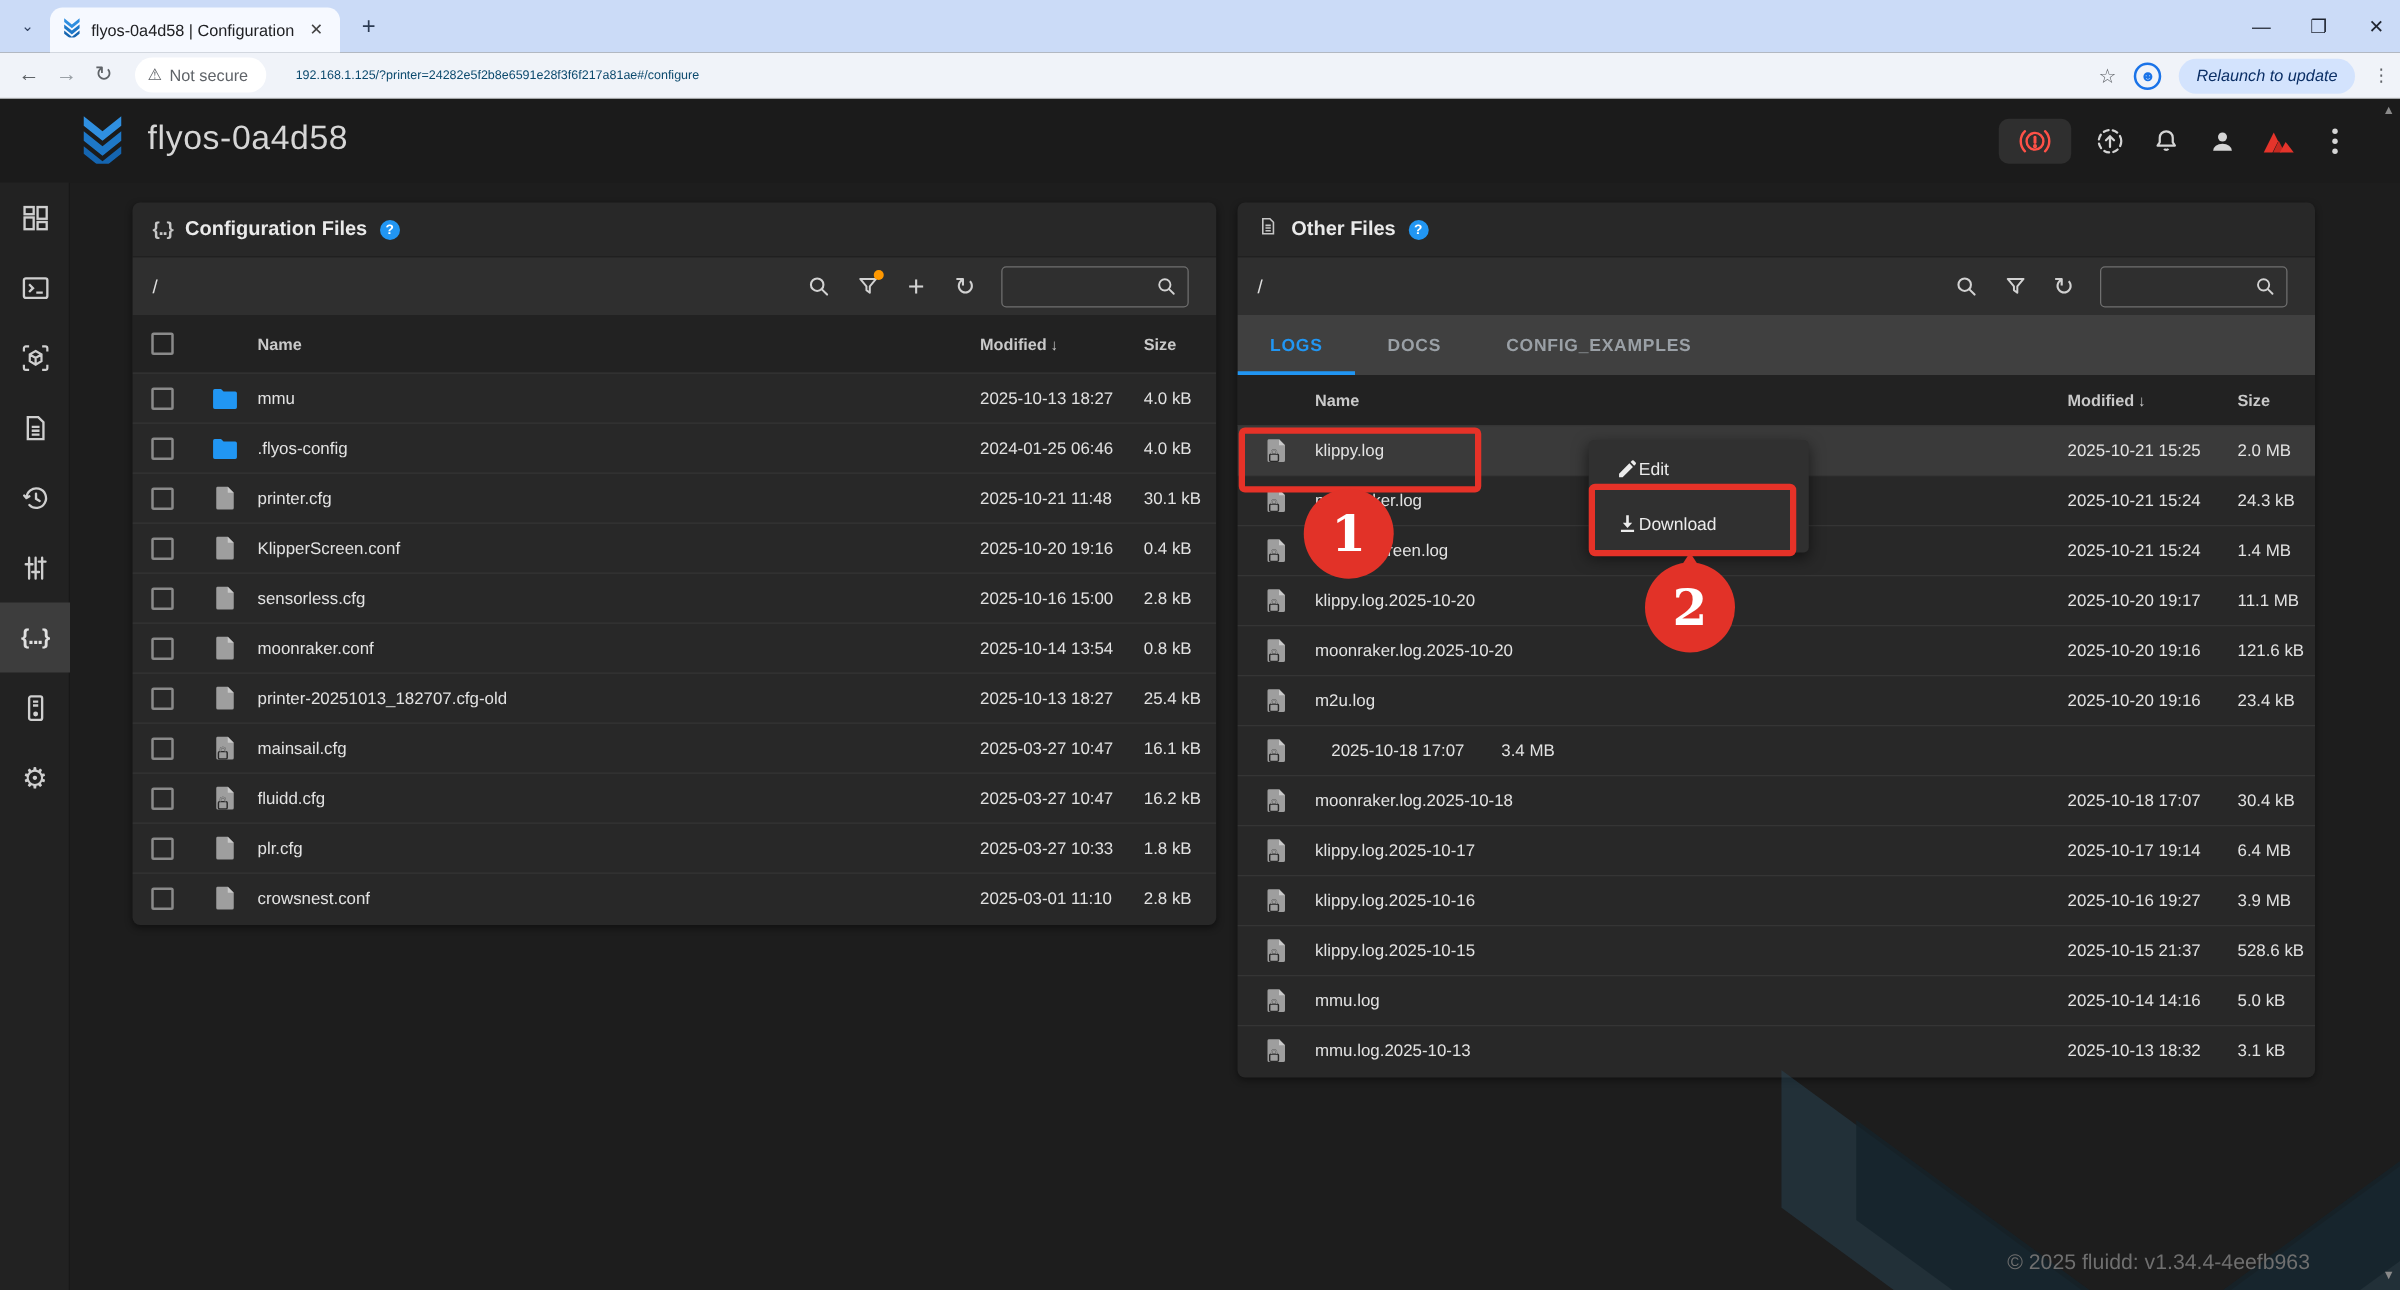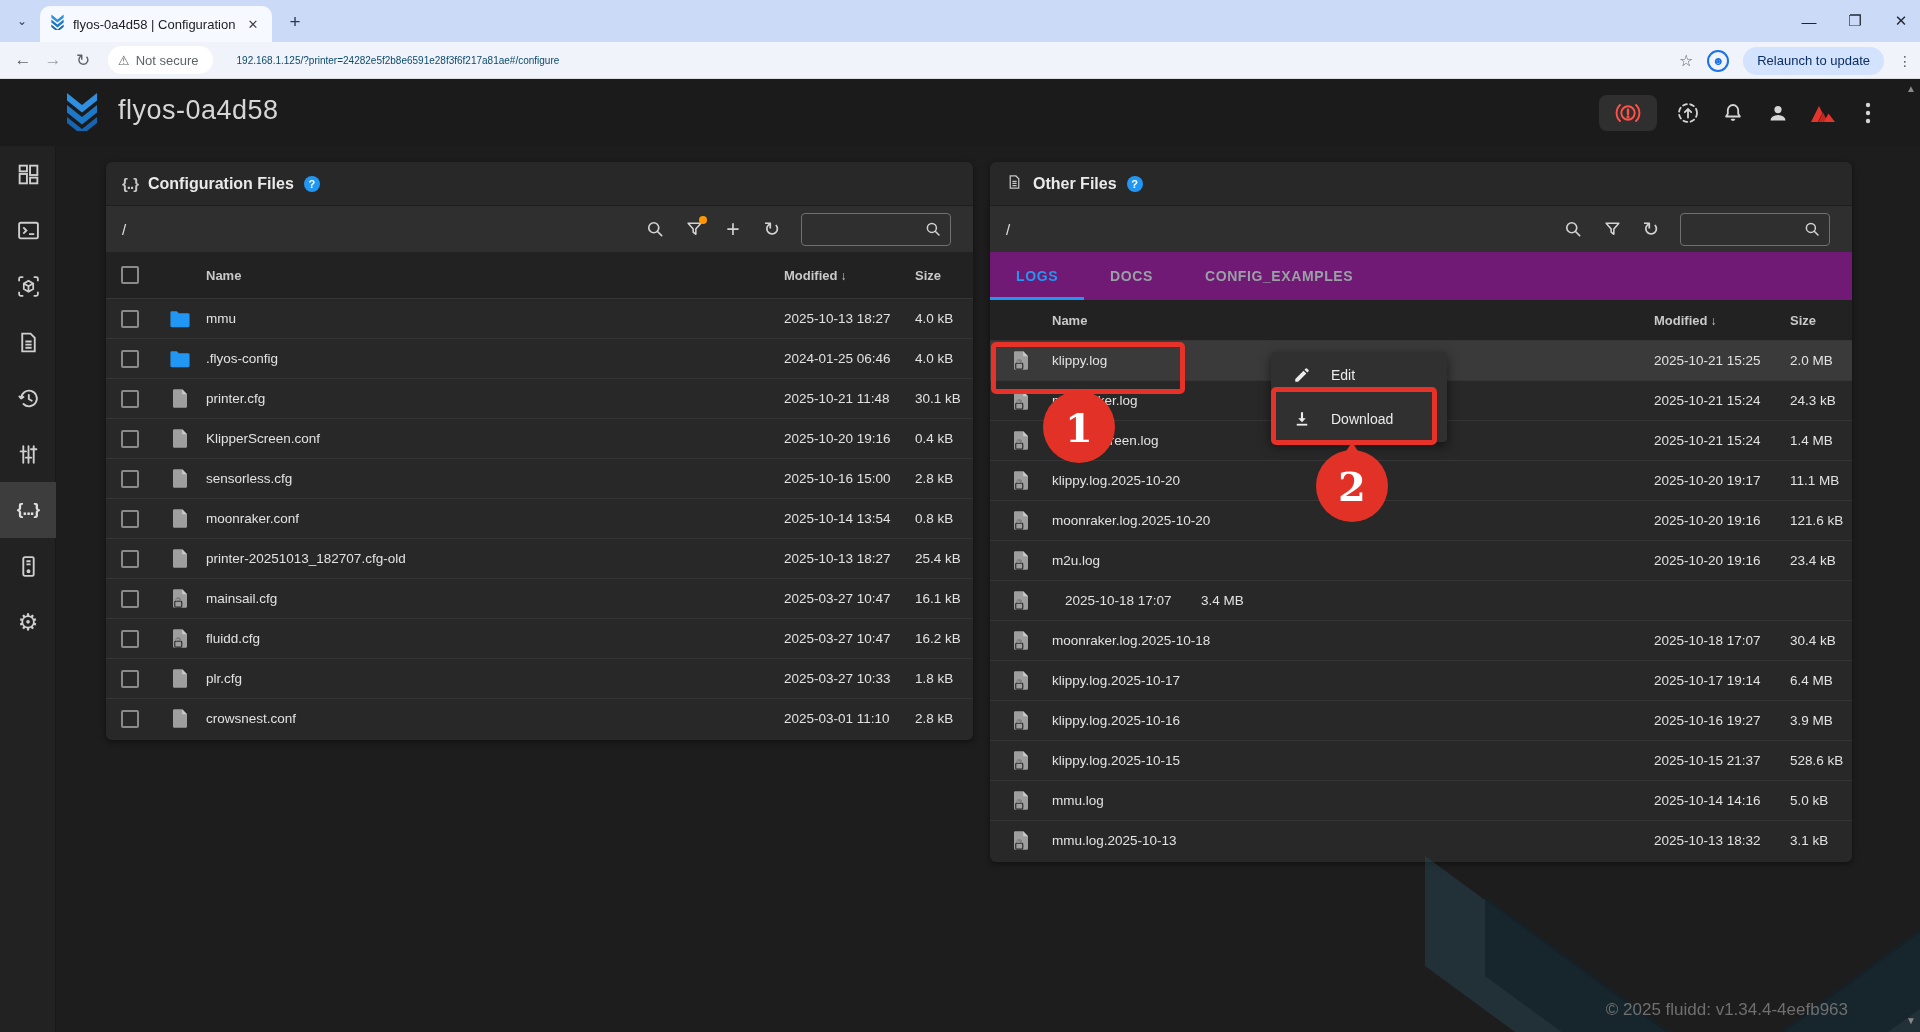--- a/index.html
+++ b/index.html
@@ -28,21 +28,21 @@
   .navbtn.back { margin-left:8px; }
   .navbtn.fwd { color:#9aa0a6; }
   .omnibox { margin-left:10px; height:30px; flex:0 0 1560px; display:flex; align-items:center; border-radius:15px; }
   .chip { background:#ffffff; border-radius:14px; height:28px; display:flex; align-items:center; gap:6px;
     padding:0 14px 0 10px; color:#5f6368; font-size:13px; }
   .url { margin-left:24px; font-size:10px; color:#0c4a6e; }
   .tb-right { position:absolute; right:8px; top:42px; height:37px; display:flex; align-items:center; gap:14px; }
   .star { color:#5f6368; font-size:16px; }
   .profile { width:22px; height:22px; border-radius:50%; border:2px solid #1a73e8; display:flex; align-items:center; justify-content:center; color:#1a73e8; font-size:12px; }
   .relaunch { background:#d3e3fd; color:#0a2e65; font-size:13px; height:28px; border-radius:14px;
-    display:flex; align-items:center; padding:0 14px; }
+    display:flex; align-items:center; padding:0 14px;font-style:italic; }
   .kebab { color:#5f6368; font-size:14px; letter-spacing:0; }
 
   
   .app-header { position:absolute; left:0; top:79px; width:1920px; height:67px; background:#1b1b1b; }
   .logo { position:absolute; left:64px; top:12px; }
   .app-title { position:absolute; left:118px; top:16px; font-size:27px; color:#d6d6d6; font-weight:400; letter-spacing:.5px; }
   .hdr-icons { position:absolute; right:38px; top:0; height:67px; display:flex; align-items:center; gap:17px; }
   .estop { width:58px; height:36px; background:#2f2f2f; border-radius:8px; display:flex; align-items:center; justify-content:center; }
   .hicon { width:28px; height:28px; display:flex; align-items:center; justify-content:center; color:#d5d5d5; }
 
@@ -66,21 +66,21 @@
   .card-toolbar { height:46px; background:#2f2f2f; display:flex; align-items:center; padding:0 22px 0 16px; }
   .crumb { font-size:15px; color:#e0e0e0; flex:1; }
   .tool-ic { width:30px; height:30px; display:flex; align-items:center; justify-content:center; color:#d2d2d2; position:relative; }
   .tool-ic + .tool-ic { margin-left:9px; }
   .badge-dot { position:absolute; right:2px; top:2px; width:8px; height:8px; border-radius:50%; background:#ff9800; }
   .plus { font-size:23px; color:#d2d2d2; line-height:1; }
   .refresh { font-size:20px; color:#d2d2d2; }
   .mini-search { width:150px; height:33px; border:1px solid #707070; border-radius:4px; margin-left:14px;
     display:flex; align-items:center; justify-content:flex-end; padding:0 8px; background:transparent; }
 
-  .tabsrow { height:48px; display:flex; align-items:stretch; background:#701a75; }
+  .tabsrow { height:48px; display:flex; align-items:stretch; background:#404040; }
   .ftab { display:flex; align-items:center; justify-content:center; padding:0 26px; font-size:14px; font-weight:bold;
     letter-spacing:.6px; color:#9aa0a6; position:relative; }
   .ftab.active { color:#2196f3; }
   .ftab.active::after { content:""; position:absolute; left:0; right:0; bottom:0; height:3px; background:#2196f3; }
 
   .thead { height:46px; background:#222222; display:flex; align-items:center; font-size:13px; font-weight:bold; color:#c9c9c9; }
   .card-right .thead { height:40px; }
   .trow { height:40px; display:flex; align-items:center; font-size:13.5px; color:#e2e2e2; border-top:1px solid #353535; }
   .trow.highlight { background:#3a3a3a; }
   .col-check { width:48px; display:flex; justify-content:center; }
@@ -90,21 +90,21 @@
   .col-name { flex:1; padding-right:8px; white-space:nowrap; overflow:hidden; }
   .col-mod { width:131px; flex:none;margin-left:13px; }
   .card-right .col-mod { width:136px; }
   .col-size { width:58px; flex:none; }
   .card-right .col-size { width:62px; }
   .sort-arr { font-size:12px; margin-left:3px; color:#c9c9c9; }
 
   
   .ctx-menu { position:absolute; left:1271px; top:352px; width:176px; background:#303030; border-radius:4px;
     box-shadow:0 4px 12px rgba(0,0,0,.55); z-index:50; padding:1px 0; }
-  .ctx-item { height:44px; display:flex; align-items:center; gap:20px; padding:0 0 0 22px; font-size:14px;
+  .ctx-item { height:44px; display:flex; align-items:center; padding:0 0 0 22px; font-size:14px;
     font-weight:500; color:#ececec; }
   .ctx-item svg { flex:none; }
 
   
   .ann { position:absolute; z-index:60; pointer-events:none; }
   .ann-rect { border:5px solid #e63228; border-radius:5px; }
   .ann-rect1 { left:991px; top:342px; width:194px; height:52px; }
   .ann-rect2 { left:1271px; top:387px; width:166px; height:58px; }
   .ann-circle { width:72px; height:72px; border-radius:50%; background:#e23228; color:#fff; display:flex;
     align-items:center; justify-content:center; font-size:40px; font-weight:bold; font-family:"DejaVu Serif",serif; }

